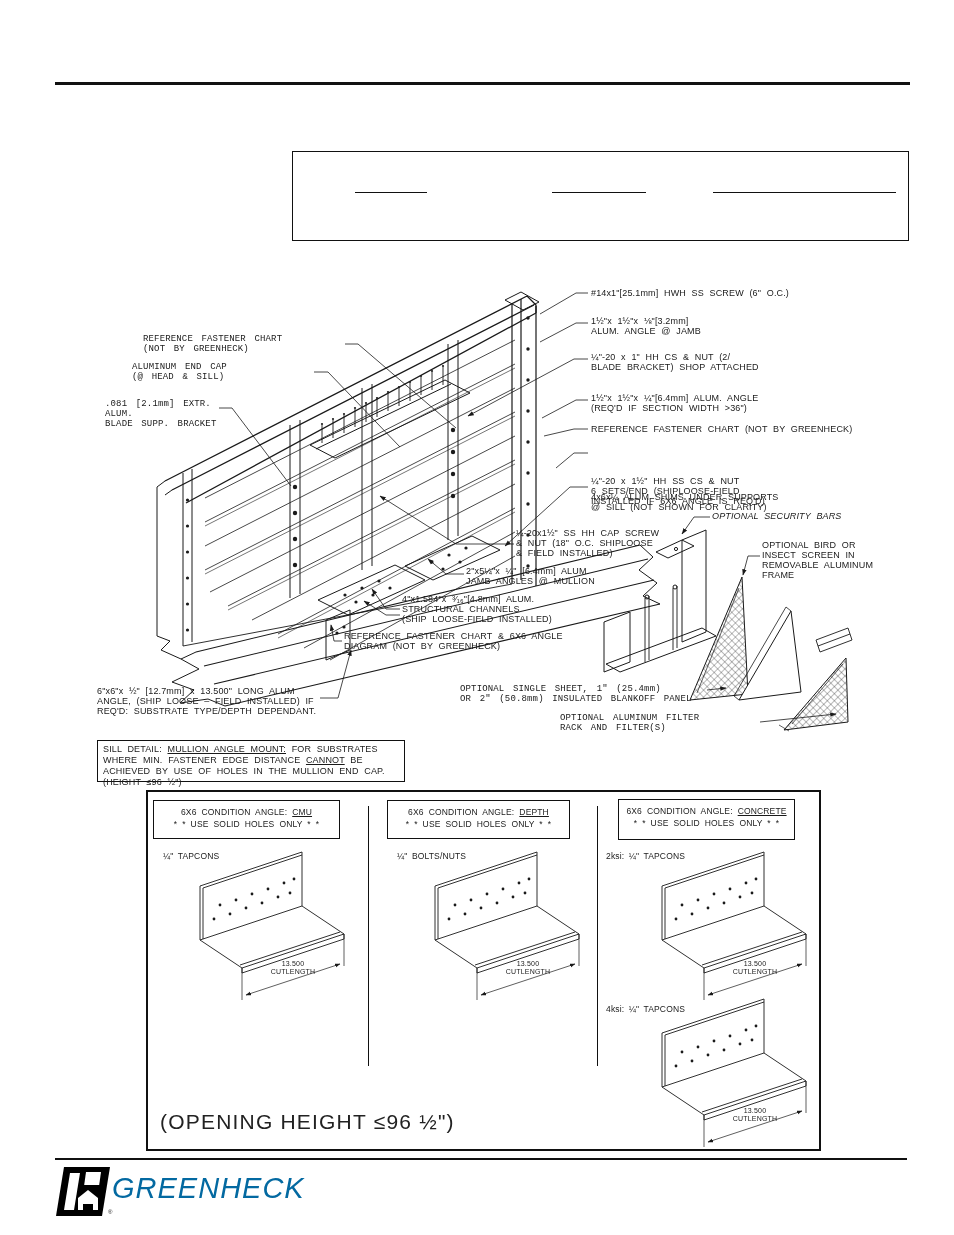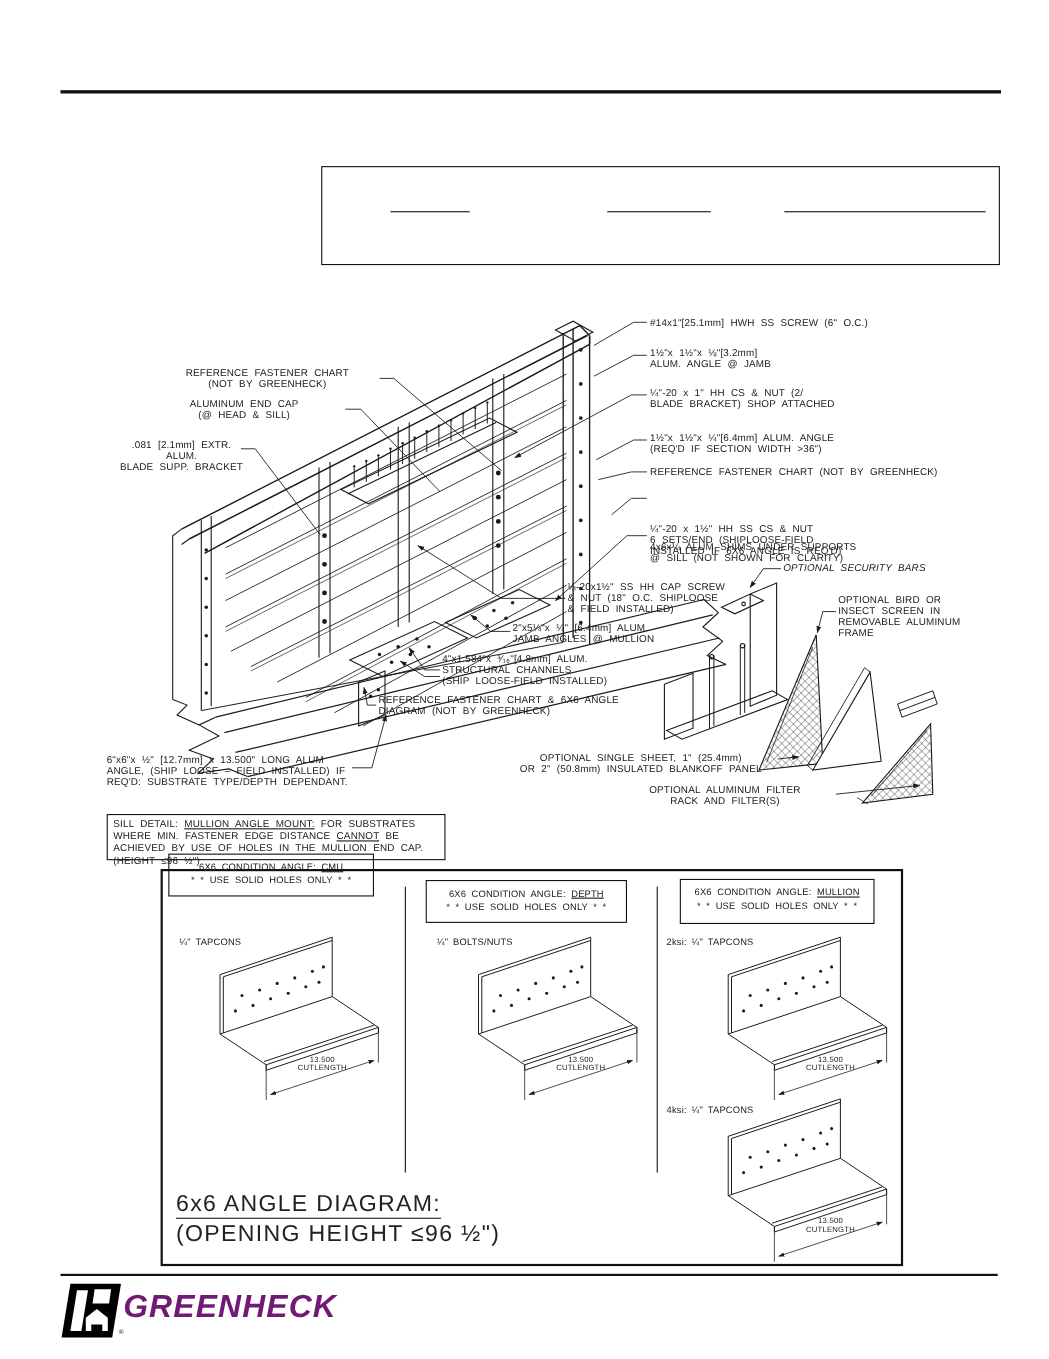--- a/index.html
+++ b/index.html
@@ -2,34 +2,34 @@
 <html><head>
 <meta charset="utf-8">
 <style>
   html,body{margin:0;padding:0;background:#fff;}
   #page{position:relative;width:954px;height:1235px;background:#fff;overflow:hidden;
         font-family:"Liberation Sans", sans-serif;color:#1a1a1a;}
   .abs{position:absolute;}
   .rule{position:absolute;background:#111;}
   .co{position:absolute;font-size:9px;line-height:10px;letter-spacing:.15px;word-spacing:3px;
       white-space:pre-line;color:#1a1a1a;}
-  .co.r{text-align:center;}
+  .co.r{text-align:left;font-family:Liberation Mono, monospace;}
   .notebox{position:absolute;border:1.4px solid #111;padding:3px 5px;font-size:9px;line-height:11px;
       letter-spacing:.15px;word-spacing:3px;color:#1a1a1a;}
   .un{text-decoration:underline;}
   .bigbox{position:absolute;border:2px solid #111;}
   .hdrbox{position:absolute;border:1.3px solid #111;text-align:center;font-size:8.5px;line-height:12px;
       letter-spacing:.15px;word-spacing:2.5px;padding-top:5px;}
   .fast{position:absolute;font-size:8.5px;letter-spacing:.15px;word-spacing:2px;}
   .dim{position:absolute;width:74px;text-align:center;font-size:7px;line-height:8px;letter-spacing:.2px;}
   .vline{position:absolute;width:1px;background:#111;}
   .fill-line{position:absolute;height:0;border-bottom:1.4px solid #111;}
   .title1{position:absolute;font-size:21px;line-height:24px;letter-spacing:1.2px;color:#222;}
   .title1 .ul{border-bottom:1.6px solid #222;padding-bottom:1px;}
-  .brand{position:absolute;font-size:29px;font-weight:bold;font-style:italic;letter-spacing:1px;color:#701a75;}
+  .brand{position:absolute;font-size:29px;font-weight:normal;font-style:italic;letter-spacing:1px;color:#0369a1;}
   svg{position:absolute;left:0;top:0;}
 </style>
 </head>
 <body>
 
 <div id="page">
 
   <div class="rule" style="left:55px;top:82px;width:855px;height:2.5px;"></div>
 
   <div class="abs" style="left:292px;top:151px;width:615px;height:88px;border:1.6px solid #111;"></div>
@@ -249,30 +249,30 @@
   <div class="co r" style="left:105px;top:399px;width:120px;">.081 [2.1mm] EXTR. ALUM.
 BLADE SUPP. BRACKET</div>
   <div class="co" style="left:97px;top:686px;width:230px;">6"x6"x ½" [12.7mm] x 13.500" LONG ALUM
 ANGLE, (SHIP LOOSE – FIELD INSTALLED) IF
 REQ'D: SUBSTRATE TYPE/DEPTH DEPENDANT.</div>
 
   <div class="bigbox" style="left:146px;top:790px;width:671px;height:357px;"></div>
   <div class="vline" style="left:368px;top:806px;height:260px;"></div>
   <div class="vline" style="left:597px;top:806px;height:260px;"></div>
 
-  <div class="hdrbox" style="left:153px;top:776px;width:185px;height:32px;text-align:center;">
+  <div class="hdrbox" style="left:153px;top:800px;width:185px;height:32px;text-align:center;">
     <div><span>6X6 CONDITION ANGLE: </span><span class="un">CMU</span></div>
     <div>* * USE SOLID HOLES ONLY * *</div>
   </div>
   <div class="hdrbox" style="left:387px;top:800px;width:181px;height:32px;">
     <div><span>6X6 CONDITION ANGLE: </span><span class="un">DEPTH</span></div>
     <div>* * USE SOLID HOLES ONLY * *</div>
   </div>
   <div class="hdrbox" style="left:618px;top:799px;width:175px;height:34px;">
-    <div><span>6X6 CONDITION ANGLE: </span><span class="un">MULLION</span></div>
+    <div><span>6X6 CONDITION ANGLE: </span><span class="un">CONCRETE</span></div>
     <div>* * USE SOLID HOLES ONLY * *</div>
   </div>
 
   <div class="fast" style="left:163px;top:851px;">¼" TAPCONS</div>
   <div class="fast" style="left:397px;top:851px;">¼" BOLTS/NUTS</div>
   <div class="fast" style="left:606px;top:851px;">2ksi: ¼" TAPCONS</div>
   <div class="fast" style="left:606px;top:1004px;">4ksi: ¼" TAPCONS</div>
 
   <div class="dim" style="left:256px;top:960px;">
     <div>13.500</div>
@@ -284,23 +284,20 @@
   </div>
   <div class="dim" style="left:718px;top:960px;">
     <div>13.500</div>
       <div>CUTLENGTH</div>
   </div>
   <div class="dim" style="left:718px;top:1107px;">
     <div>13.500</div>
       <div>CUTLENGTH</div>
   </div>
 
-  <div class="title1" style="left:160px;top:1083px;">
-    <span class="ul">6x6 ANGLE DIAGRAM:</span>
-  </div>
   <div class="title1" style="left:160px;top:1110px;">(OPENING HEIGHT ≤96 ½")</div>
 
   <div class="rule" style="left:55px;top:1158px;width:852px;height:1.6px;"></div>
 
   <div>
     <svg width="60" height="60" style="left:54px;top:1164px;" viewBox="0 0 60 60">
       <polygon points="10,3 56,3 48,52 2,52" fill="#000"></polygon>
       <polygon points="16,9 26,9 20,46 10,46" fill="#fff"></polygon>
       <rect x="32" y="8" width="15" height="13" fill="#fff" transform="skewX(-8)" transform-origin="32 8"></rect>
       <polygon points="24,46 44,46 44,34 34,26 24,34" fill="#fff"></polygon>

